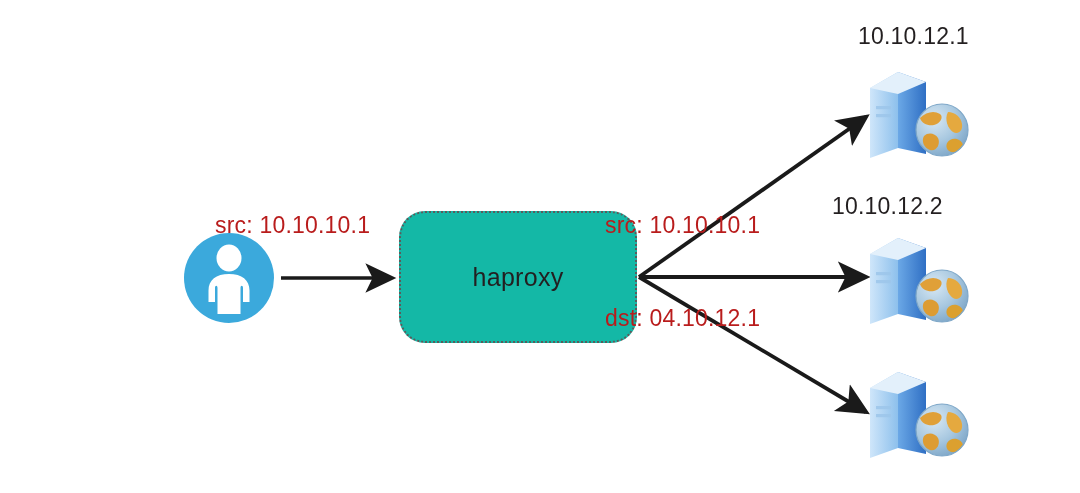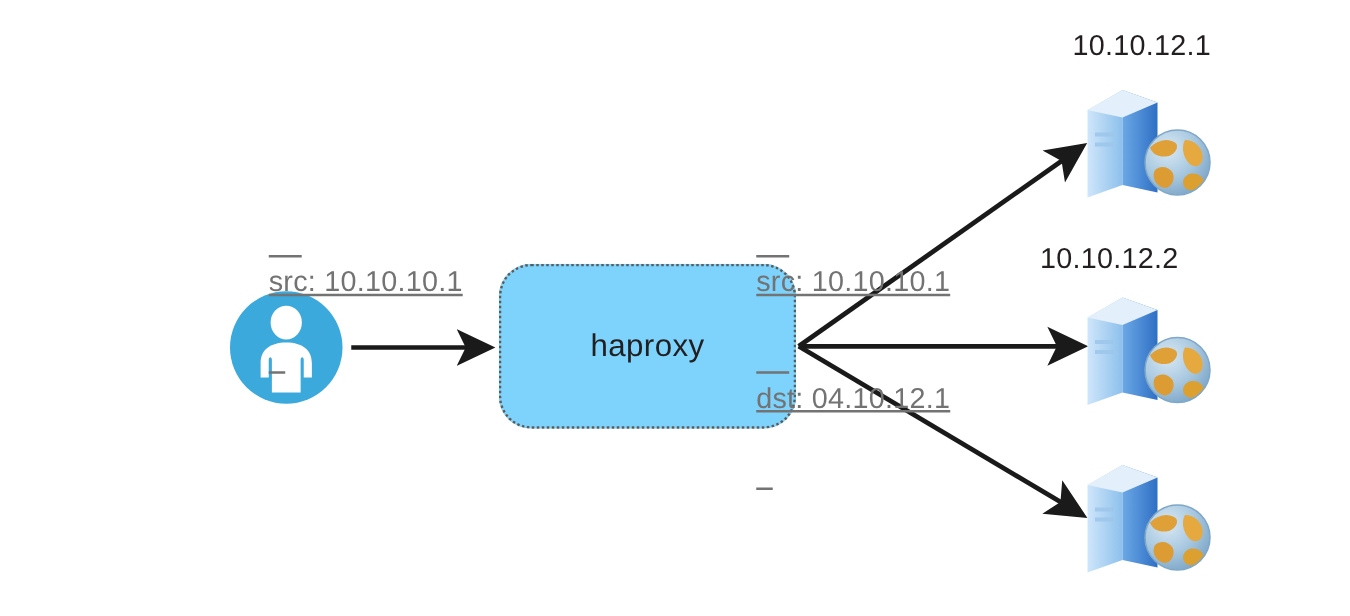--- a/index.html
+++ b/index.html
@@ -16,46 +16,45 @@
     height: 493px;
     background: #ffffff;
     overflow: hidden;
   }
 
   
   .flow-label {
     position: absolute;
     font-family: "Liberation Sans", sans-serif;
     font-size: 23px;
-    color: #737373;
+    color: #b91c1c;
     line-height: 31px;
     white-space: pre;
     letter-spacing: 0.2px;
-    text-decoration: underline;
   }
   .ip-label {
     position: absolute;
     font-family: "Liberation Sans", sans-serif;
     font-size: 23px;
     color: #231f20;
     white-space: pre;
     letter-spacing: 0.2px;
     text-align: center;
   }
 
   
   .proxy-box {
     position: absolute;
     left: 399px;
     top: 211px;
     width: 238px;
     height: 132px;
     border: 2px dotted #5b5b5b;
     border-radius: 26px;
-    background: #7dd3fc;
+    background: #14b8a6;
     box-sizing: border-box;
   }
   .proxy-label {
     position: absolute;
     left: 0;
     top: 0;
     width: 100%;
     height: 100%;
     display: flex;
     align-items: center;

